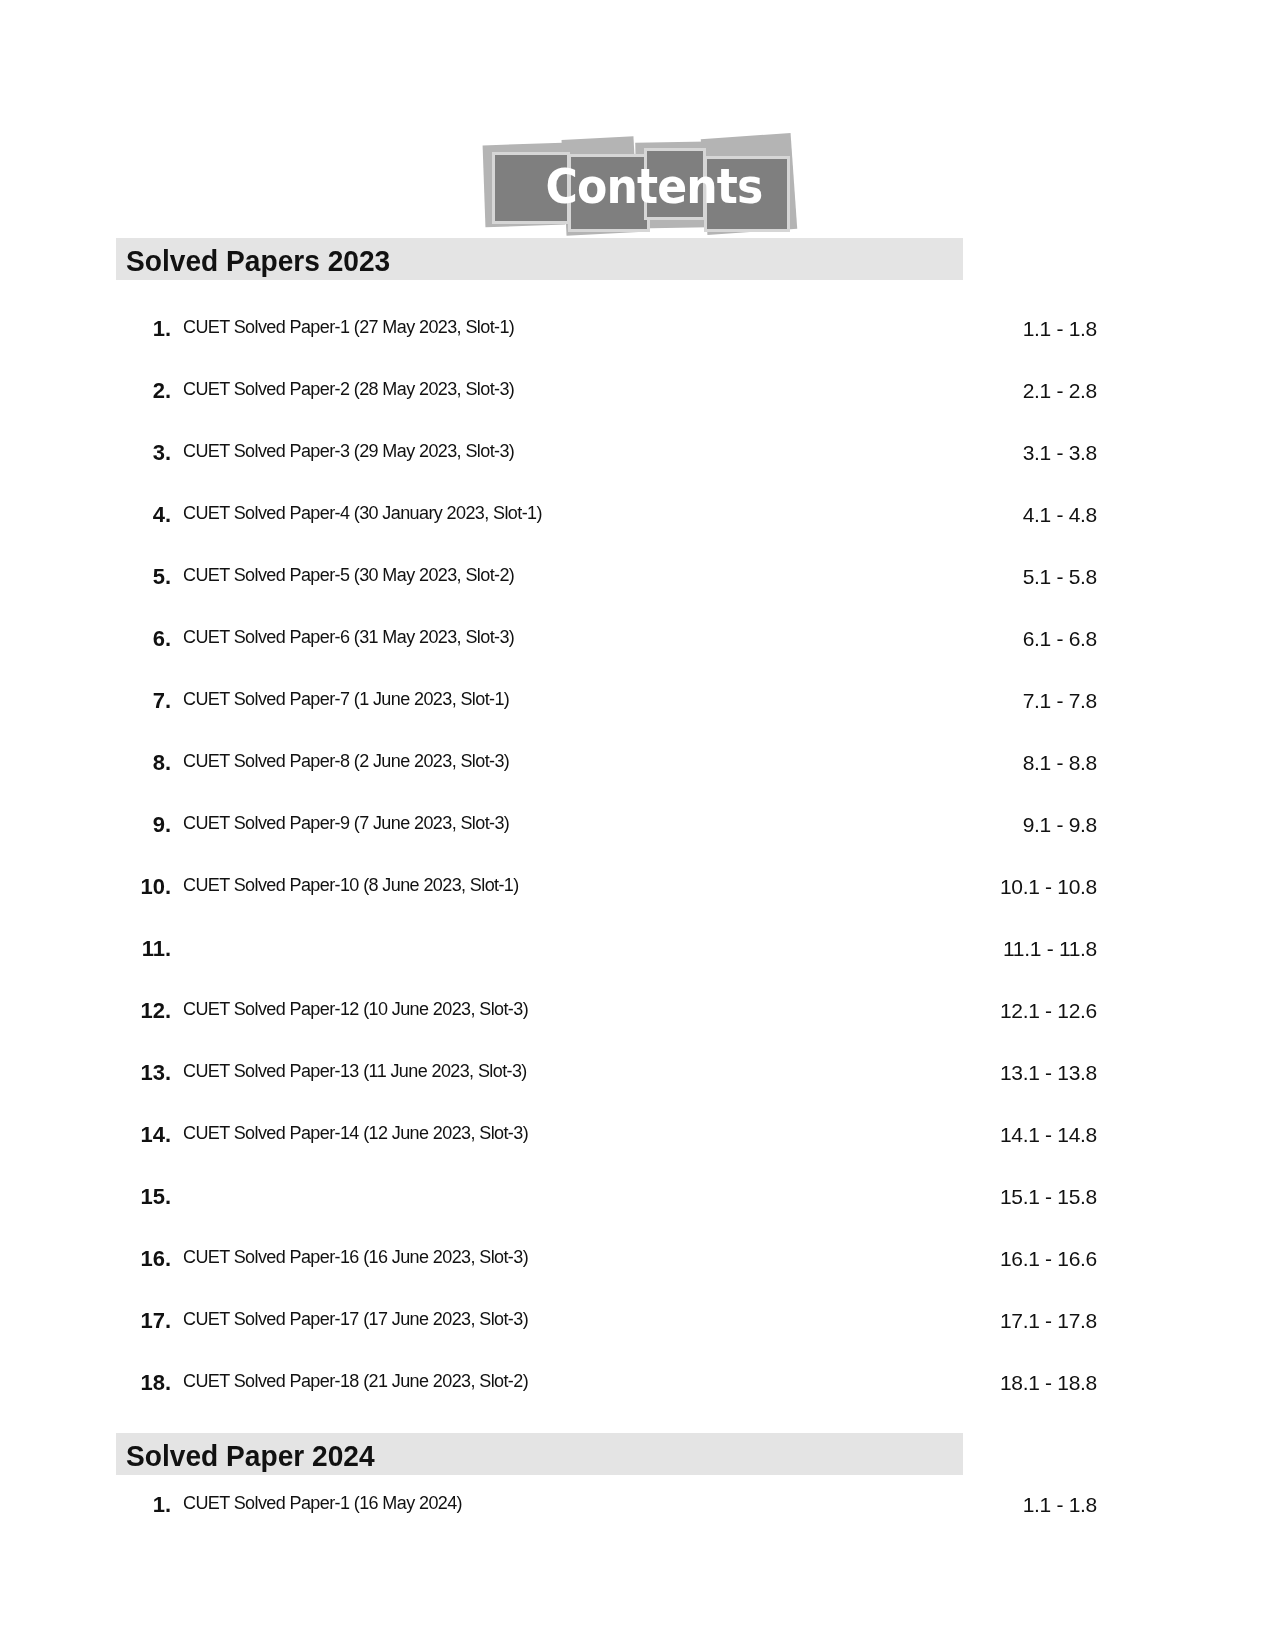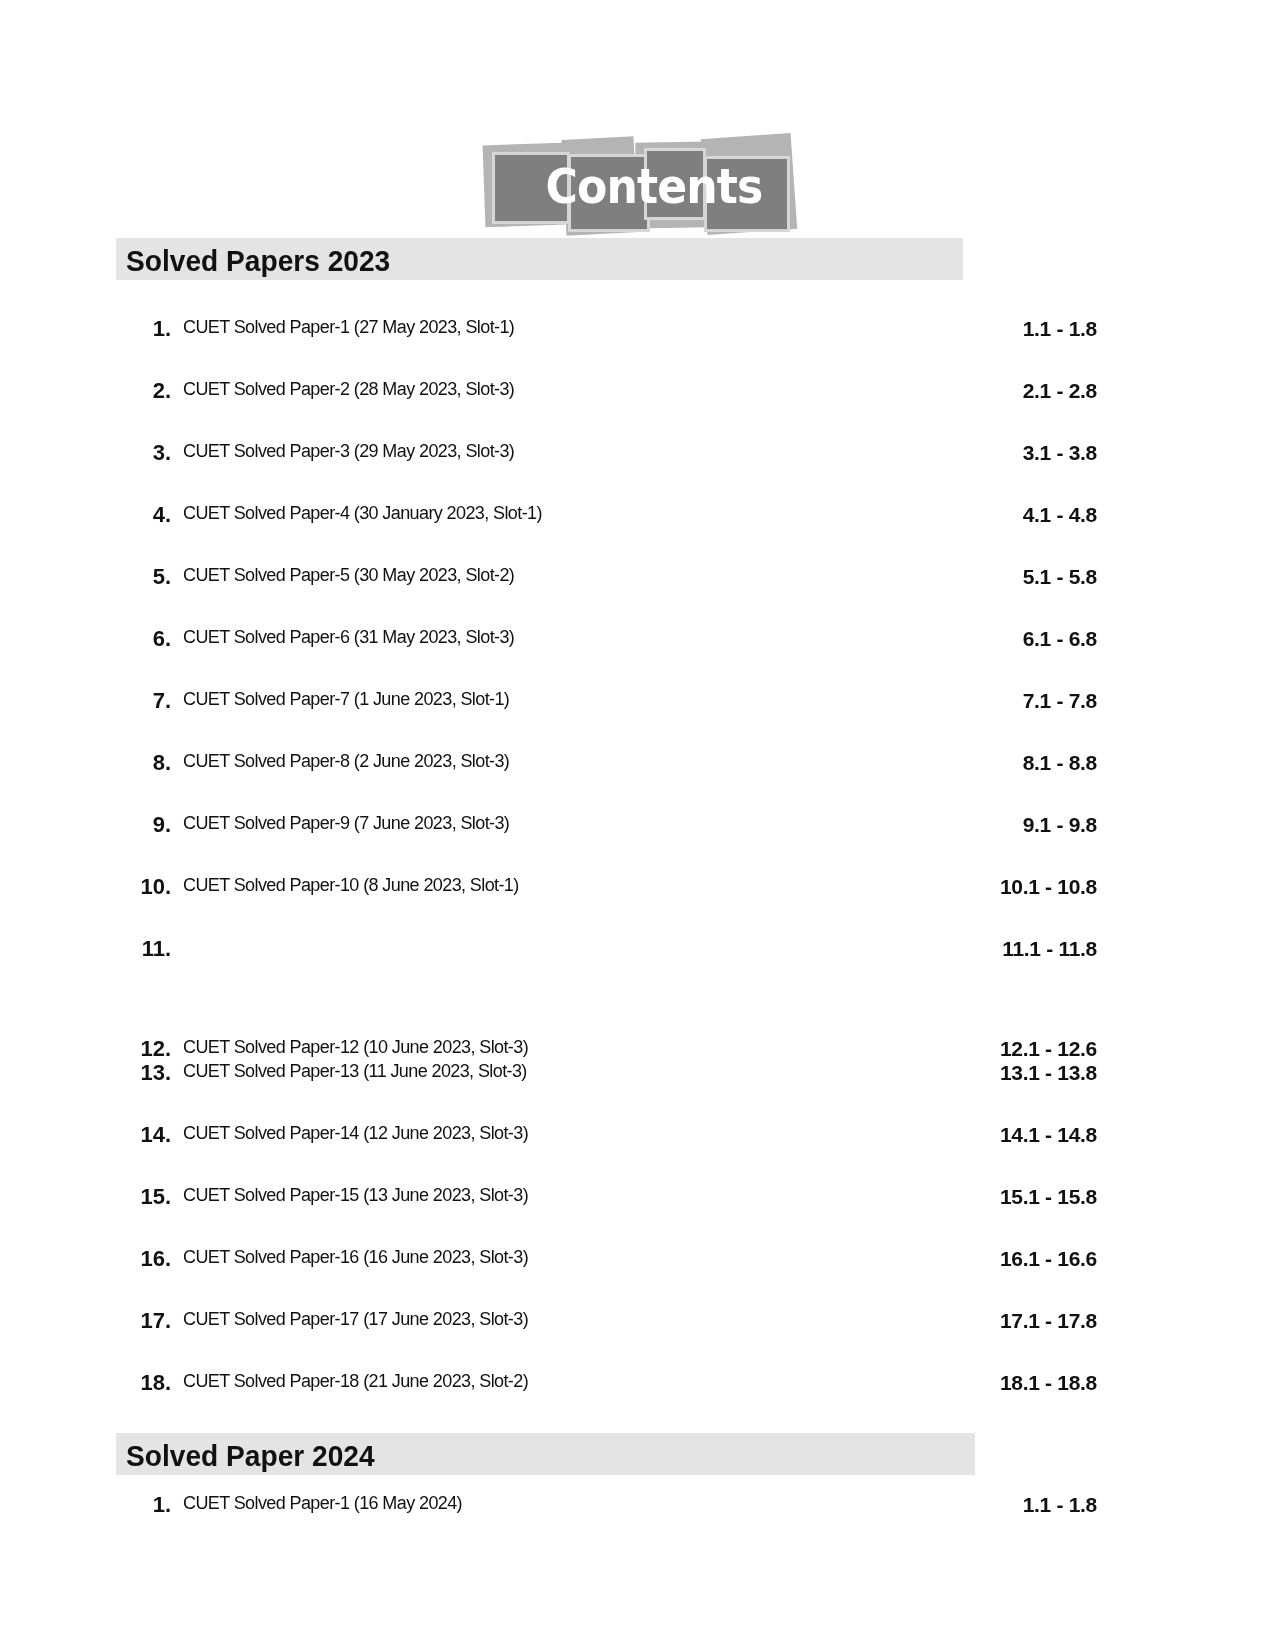--- a/index.html
+++ b/index.html
@@ -42,21 +42,21 @@
     .toc-row .num {
       position: absolute; right: calc(1040px - 59px); top: 0;
       font-weight: bold; font-size: 22px; text-align: right; white-space: nowrap;
     }
     .toc-row .label {
       position: absolute; left: 71px; top: 1px;
       font-size: 18px; white-space: nowrap; letter-spacing: -0.6px;
     }
     .toc-row .pages {
       position: absolute; right: 55px; top: 1px;
-      font-size: 21px; white-space: nowrap; letter-spacing: -0.3px; font-weight: bold;
+      font-size: 21px; white-space: nowrap; letter-spacing: -0.3px;
     }
   </style>
 </head>
 <body>
 
 <div class="logo">
   <div class="back" style="left:0px; top:14px; width:80px; height:82px; transform:rotate(-2deg);"></div>
   <div class="back" style="left:80px; top:8px; width:72px; height:96px; transform:rotate(-3deg);"></div>
   <div class="back" style="left:152px; top:12px; width:72px; height:86px; transform:rotate(-1deg);"></div>
   <div class="back" style="left:220px; top:6px; width:90px; height:96px; transform:rotate(-4deg);"></div>
@@ -118,57 +118,56 @@
 </div>
 <div class="toc-row" style="top:874px;">
   <span class="num">10.</span>
   <span class="label">CUET Solved Paper-10 (8 June 2023, Slot-1)</span>
   <span class="pages">10.1 - 10.8</span>
 </div>
 <div class="toc-row" style="top:936px;">
   <span class="num">11.</span>
   <span class="pages">11.1 - 11.8</span>
 </div>
-<div class="toc-row" style="top:1036px;">
+<div class="toc-row" style="top:998px;">
   <span class="num">12.</span>
   <span class="label">CUET Solved Paper-12 (10 June 2023, Slot-3)</span>
   <span class="pages">12.1 - 12.6</span>
 </div>
 <div class="toc-row" style="top:1060px;">
   <span class="num">13.</span>
   <span class="label">CUET Solved Paper-13 (11 June 2023, Slot-3)</span>
   <span class="pages">13.1 - 13.8</span>
 </div>
 <div class="toc-row" style="top:1122px;">
   <span class="num">14.</span>
   <span class="label">CUET Solved Paper-14 (12 June 2023, Slot-3)</span>
   <span class="pages">14.1 - 14.8</span>
 </div>
 <div class="toc-row" style="top:1184px;">
   <span class="num">15.</span>
-  <span class="label">CUET Solved Paper-15 (13 June 2023, Slot-3)</span>
   <span class="pages">15.1 - 15.8</span>
 </div>
 <div class="toc-row" style="top:1246px;">
   <span class="num">16.</span>
   <span class="label">CUET Solved Paper-16 (16 June 2023, Slot-3)</span>
   <span class="pages">16.1 - 16.6</span>
 </div>
 <div class="toc-row" style="top:1308px;">
   <span class="num">17.</span>
   <span class="label">CUET Solved Paper-17 (17 June 2023, Slot-3)</span>
   <span class="pages">17.1 - 17.8</span>
 </div>
 <div class="toc-row" style="top:1370px;">
   <span class="num">18.</span>
   <span class="label">CUET Solved Paper-18 (21 June 2023, Slot-2)</span>
   <span class="pages">18.1 - 18.8</span>
 </div>
 
-<div class="section-bar" style="top:1433px;padding-left:12px;">
+<div class="section-bar" style="top:1433px;">
   <span class="title">Solved Paper 2024</span>
 </div>
 
 <div class="toc-row" style="top:1492px;">
   <span class="num">1.</span>
   <span class="label">CUET Solved Paper-1 (16 May 2024)</span>
   <span class="pages">1.1 - 1.8</span>
 </div>
 
 </body></html>

